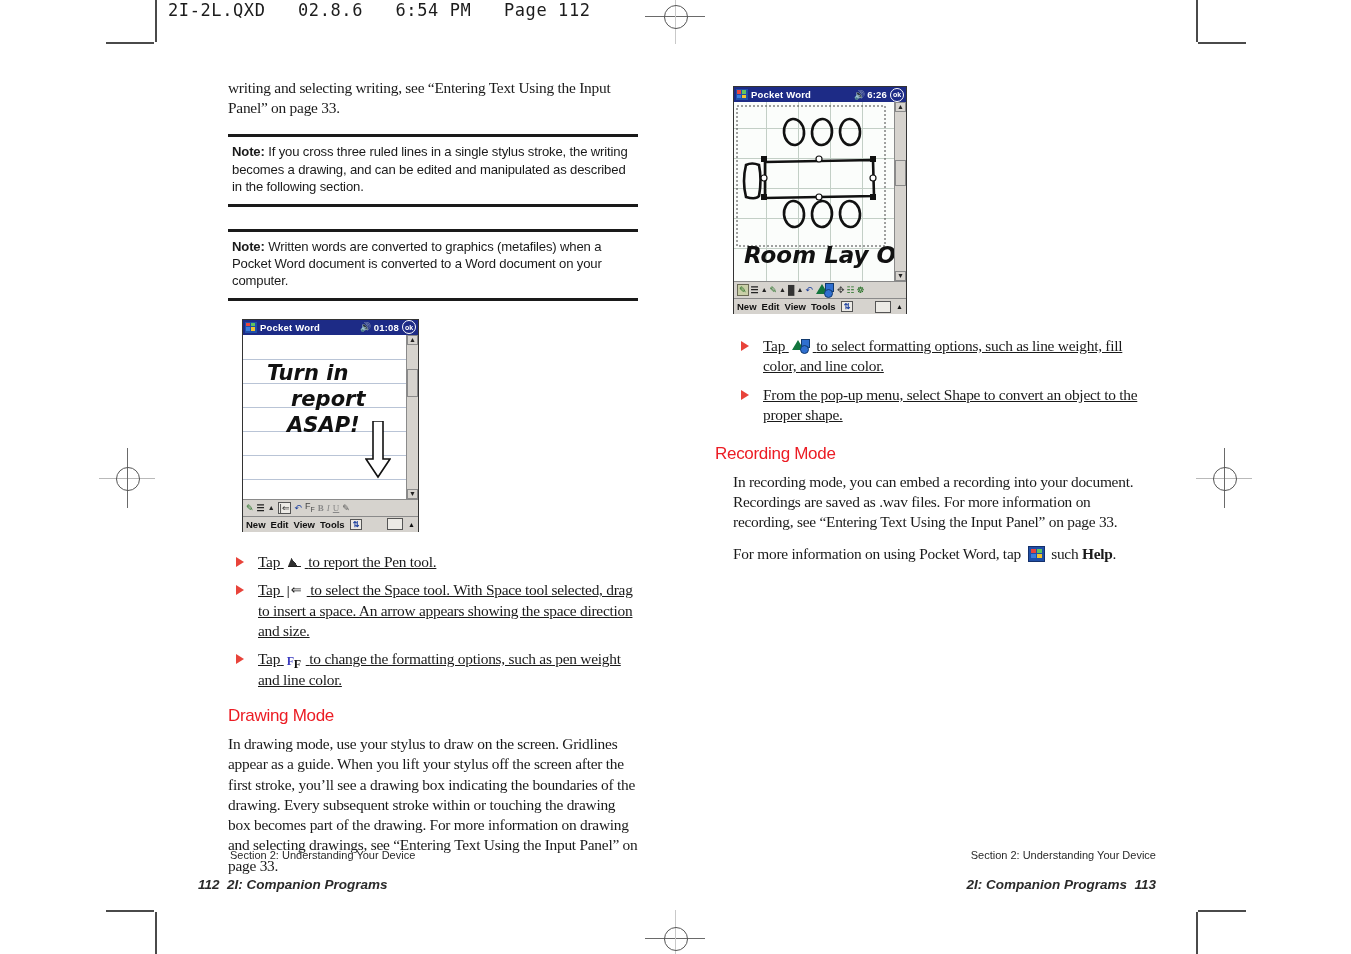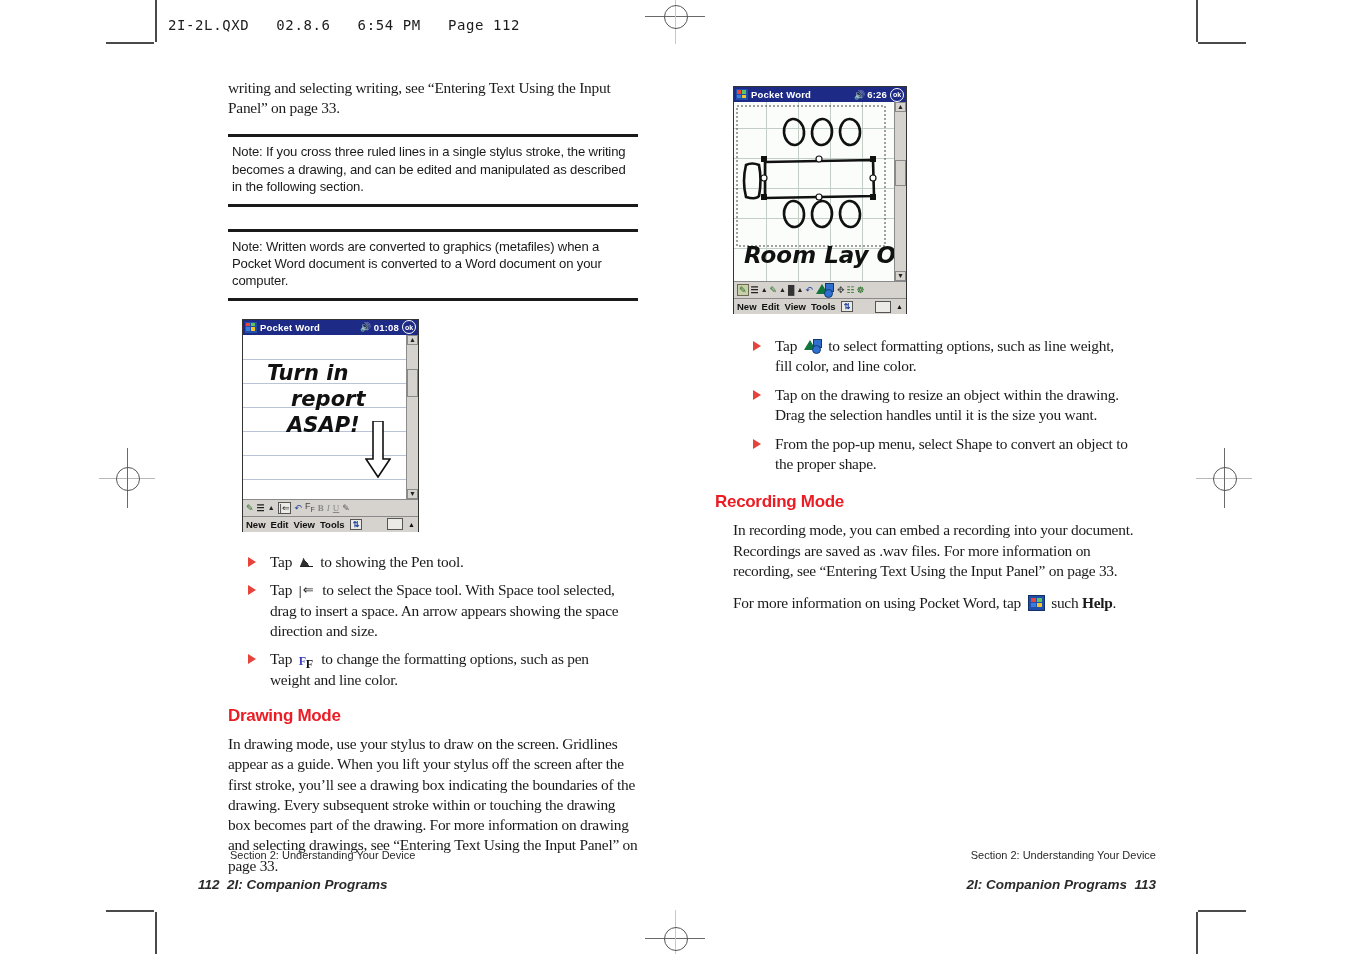--- a/index.html
+++ b/index.html
@@ -20,21 +20,21 @@
     border:1px solid #555;border-radius:50%;}
   .reg .h{position:absolute;left:0;top:50%;width:100%;height:1px;background:#6a6a6a;}
   .reg .v{position:absolute;top:0;left:50%;width:1px;height:100%;background:#6a6a6a;}
   .reg.faint .h{background:#b9b9b9;}
   .reg.faint .v{background:#b9b9b9;}
 
   
   .slug{
     position:absolute;left:168px;top:0px;
     font-family:"DejaVu Sans Mono","Liberation Mono",monospace;
-    font-size:14px;letter-spacing:.6px;color:#1c1c1c;white-space:pre;margin-top:17px;
+    font-size:17px;letter-spacing:.6px;color:#1c1c1c;white-space:pre;
   }
 
   
   .col{position:absolute;}
   .col-left{left:228px;top:78px;width:410px;}
   .col-right{left:733px;top:78px;width:412px;}
 
   p.body{
     font-size:15.4px;line-height:20.2px;margin:0 0 0 0;
     text-align:left;letter-spacing:-0.25px;
@@ -43,31 +43,31 @@
   .indent{margin-left:14px;}
 
   
   .note{
     border-top:3px solid #1a1a1a;border-bottom:3px solid #1a1a1a;
     padding:6px 2px 8px 4px;margin-top:14px;
     font-family:"Liberation Sans",sans-serif;
     font-size:13.1px;line-height:17.4px;color:#1a1a1a;
     letter-spacing:-0.15px;
   }
-  .note b{font-weight:normal;text-align:center;}
+  .note b{font-weight:bold;text-align:center;}
 
   
   h2.sec{
     font-family:"Liberation Sans",sans-serif;
-    font-size:17px;font-weight:bold;letter-spacing:-0.3px;
+    font-size:17px;font-weight:normal;letter-spacing:-0.3px;
     color:#ec1c24;margin:0;padding:0;
   }
 
   
-  ul.bl{list-style:none;margin:12px;padding:0;}
+  ul.bl{list-style:none;margin:0;padding:0;text-decoration:underline;}
   ul.bl li{
     position:relative;padding-left:30px;margin-bottom:8px;
     font-size:15.4px;line-height:20.4px;letter-spacing:-0.25px;
   }
   ul.bl li .tri{
     position:absolute;left:8px;top:5px;
     width:0;height:0;border-left:8px solid #e8433a;
     border-top:5px solid transparent;border-bottom:5px solid transparent;
   }
   .inl{display:inline-block;vertical-align:-3px;margin:0 3px;}
@@ -261,21 +261,21 @@
         <span class="kbd"></span>
         <span style="font-size:7px;">▲</span>
       </div>
     </div>
 
     <ul class="bl" style="margin-top:20px;">
       <li>
         <span class="tri"></span>
         <span>Tap</span>
         <span class="inl ico-pen"></span>
-        <span>to showing the Pen tool.</span>
+        <span>to report the Pen tool.</span>
       </li>
       <li>
         <span class="tri"></span>
         <span>Tap</span>
         <span class="inl ico-space"></span>
         <span>to select the Space tool. With Space tool selected, drag to insert a space. An arrow appears showing the space direction and size.</span>
       </li>
       <li>
         <span class="tri"></span>
         <span>Tap</span>
@@ -387,24 +387,20 @@
 
     <ul class="bl" style="margin-top:22px;">
       <li>
         <span class="tri"></span>
         <span>Tap</span>
         <span class="inl ico-fill"><span class="tr"></span><span class="sq"></span><span class="dot"></span></span>
         <span>to select formatting options, such as line weight, fill color, and line color.</span>
       </li>
       <li>
         <span class="tri"></span>
-        <span>Tap on the drawing to resize an object within the drawing. Drag the selection handles until it is the size you want.</span>
-      </li>
-      <li>
-        <span class="tri"></span>
         <span>From the pop-up menu, select Shape to convert an object to the proper shape.</span>
       </li>
     </ul>
 
     <h2 class="sec" style="margin-top:18px;margin-left:-18px;">Recording Mode</h2>
     <p class="body indent" style="margin-top:8px;">In recording mode, you can embed a recording into your document. Recordings are saved as .wav files. For more information on recording, see “Entering Text Using the Input Panel” on page 33.</p>
     <p class="body indent" style="margin-top:12px;">
       <span>For more information on using Pocket Word, tap</span>
       <span class="ico-winflag"><i></i><i></i><i></i><i></i></span>
       <span>such</span>

